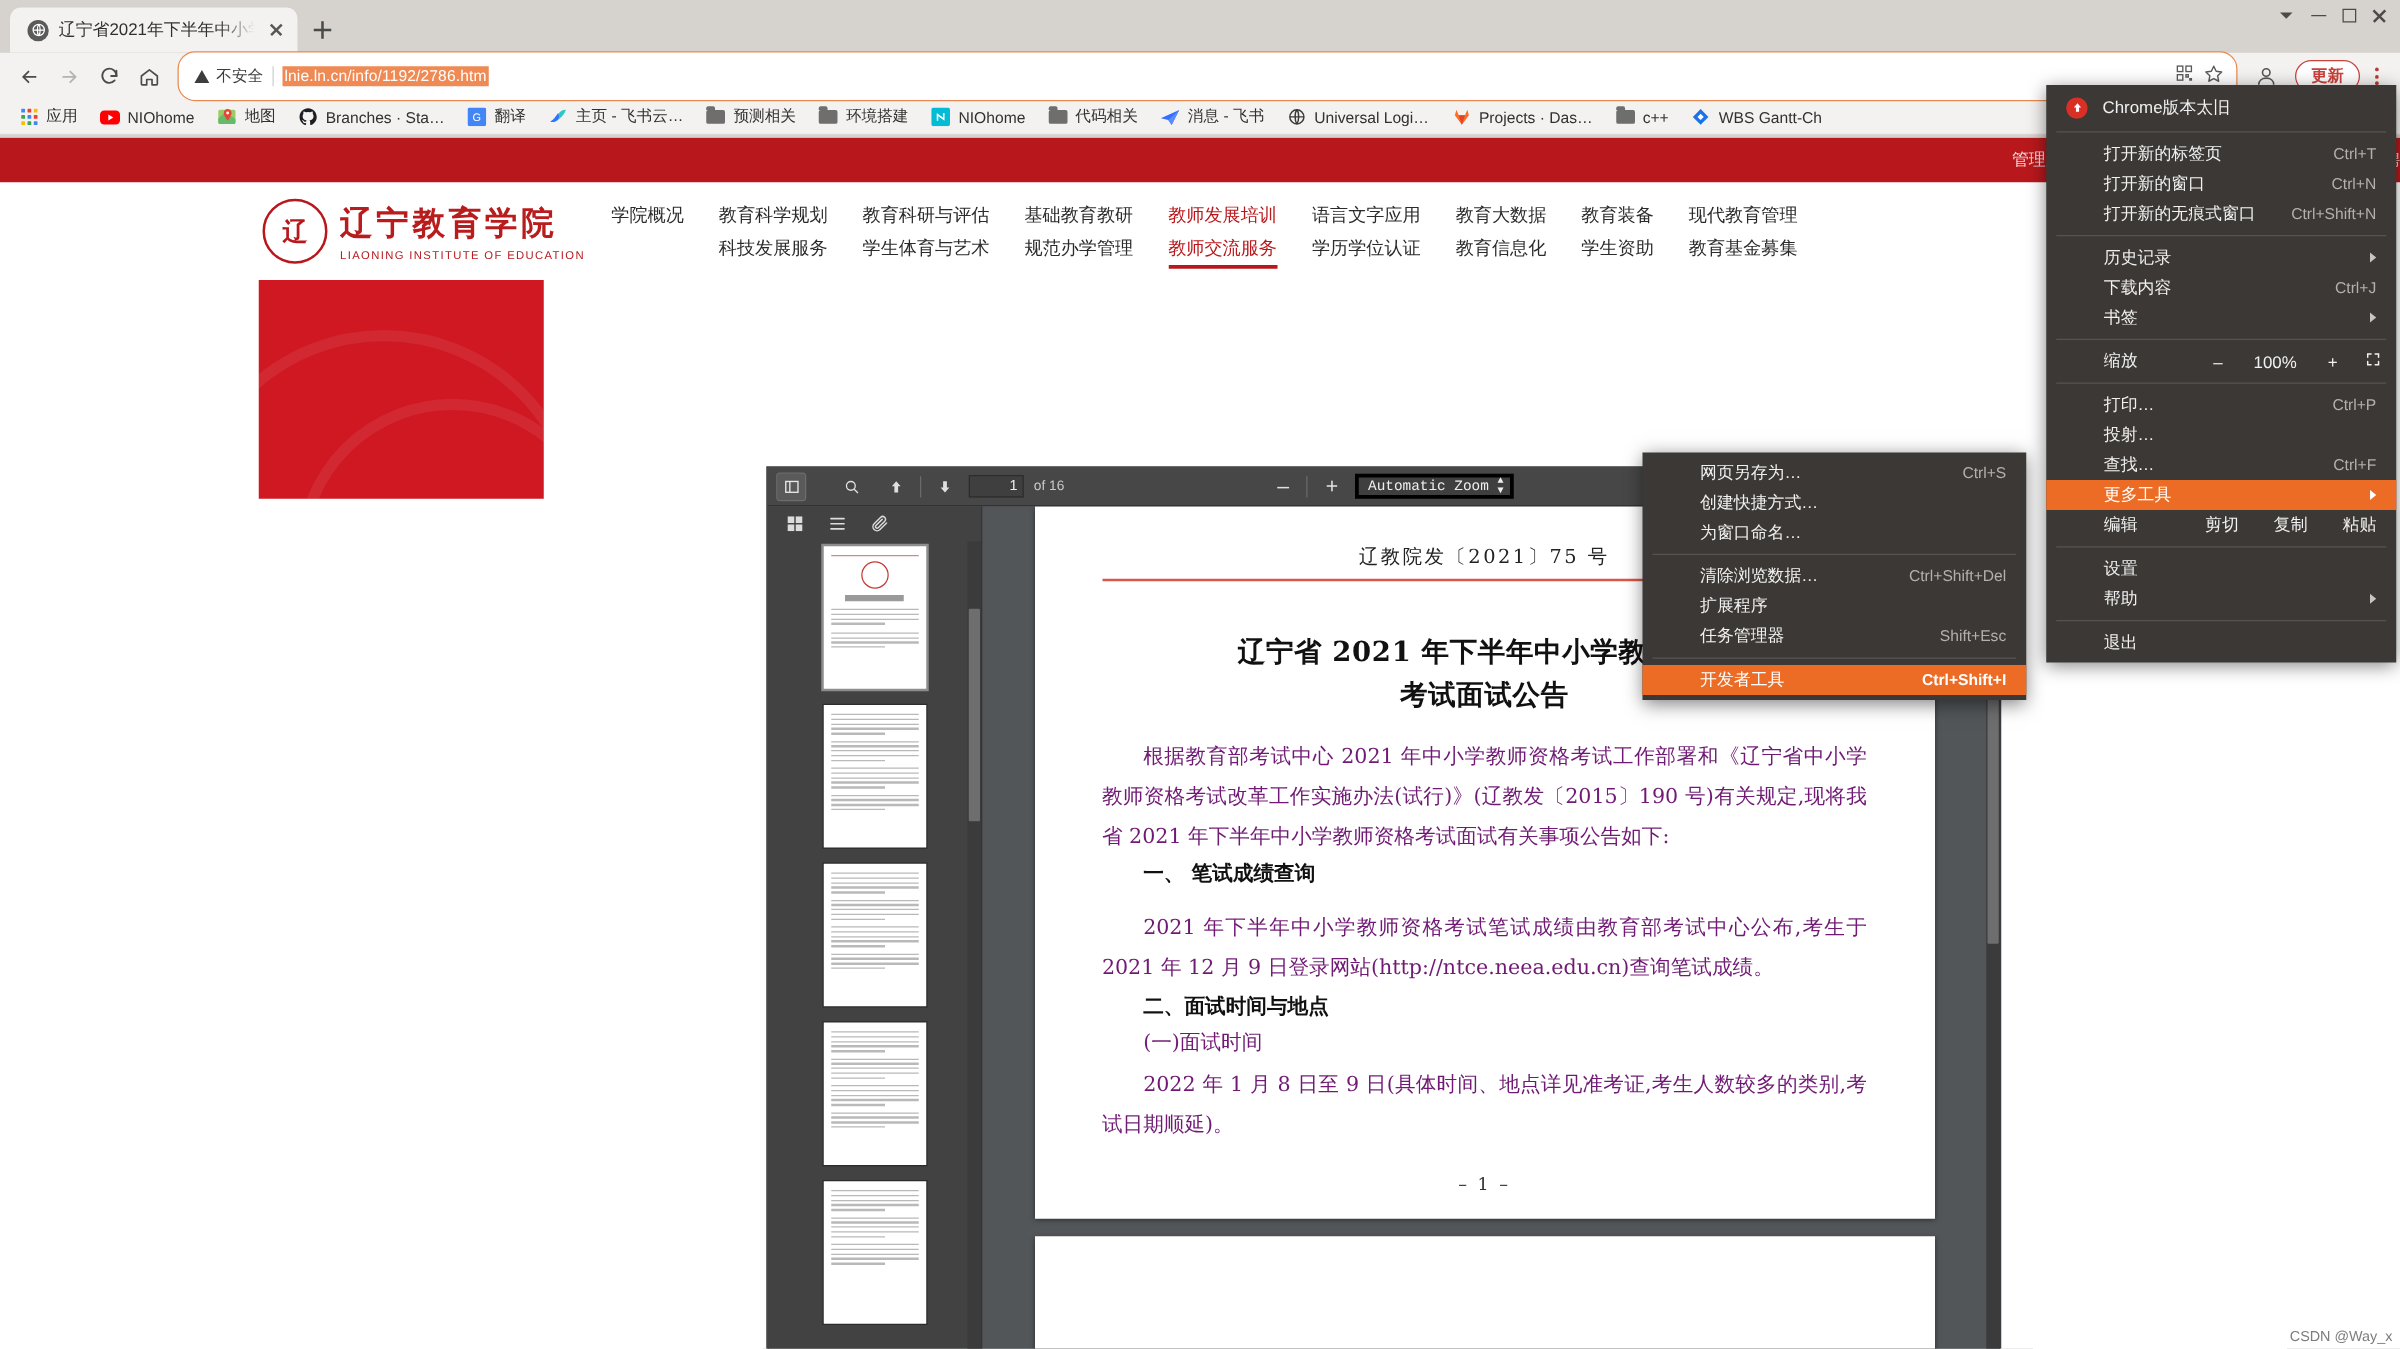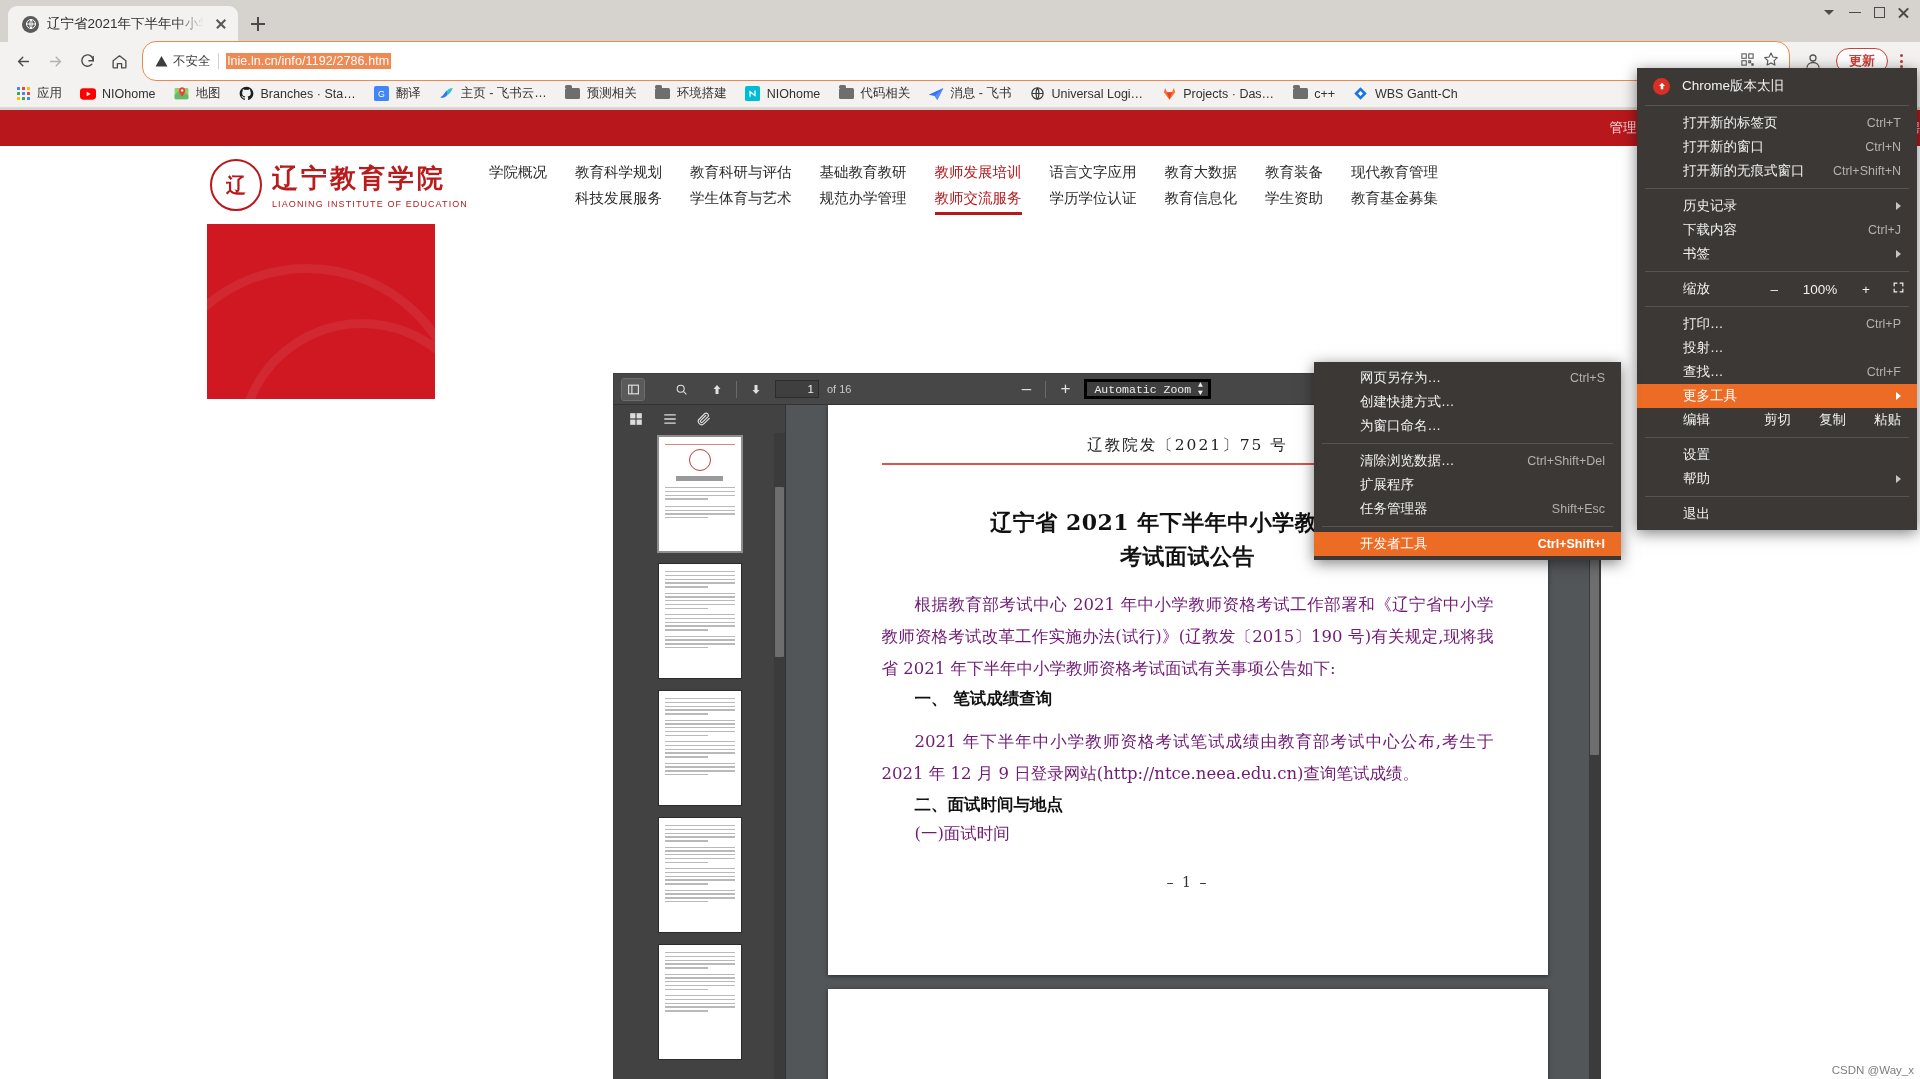--- a/index.html
+++ b/index.html
@@ -730,20 +730,21 @@
               <div class="doc-rule"></div>
               <div class="doc-h1">
                 <div>辽宁省 2021 年下半年中小学教师资格</div>
                 <div>考试面试公告</div>
               </div>
               <div class="doc-p ind">根据教育部考试中心 2021 年中小学教师资格考试工作部署和《辽宁省中小学教师资格考试改革工作实施办法(试行)》(辽教发〔2015〕190 号)有关规定,现将我省 2021 年下半年中小学教师资格考试面试有关事项公告如下:</div>
               <div class="doc-h2">一、 笔试成绩查询</div>
               <div class="doc-p ind">2021 年下半年中小学教师资格考试笔试成绩由教育部考试中心公布,考生于 2021 年 12 月 9 日登录网站(http://ntce.neea.edu.cn)查询笔试成绩。</div>
               <div class="doc-h2">二、面试时间与地点</div>
               <div class="doc-p ind" style="margin-top:2px">(一)面试时间</div>
+              <div class="doc-p ind" style="margin-top:2px">2022 年 1 月 8 日至 9 日(具体时间、地点详见准考证,考生人数较多的类别,考试日期顺延)。</div>
               <div class="doc-foot">– 1 –</div>
             </div>
             <div class="pdf-page p2"></div>
           </div>
           <div class="scroll-v">
             <div class="knob" style="top:20px;height:330px;"></div>
             <div class="arrowbox" style="left:0;top:0;width:11px;height:11px;">▲</div>
 
           </div>
         </div>

